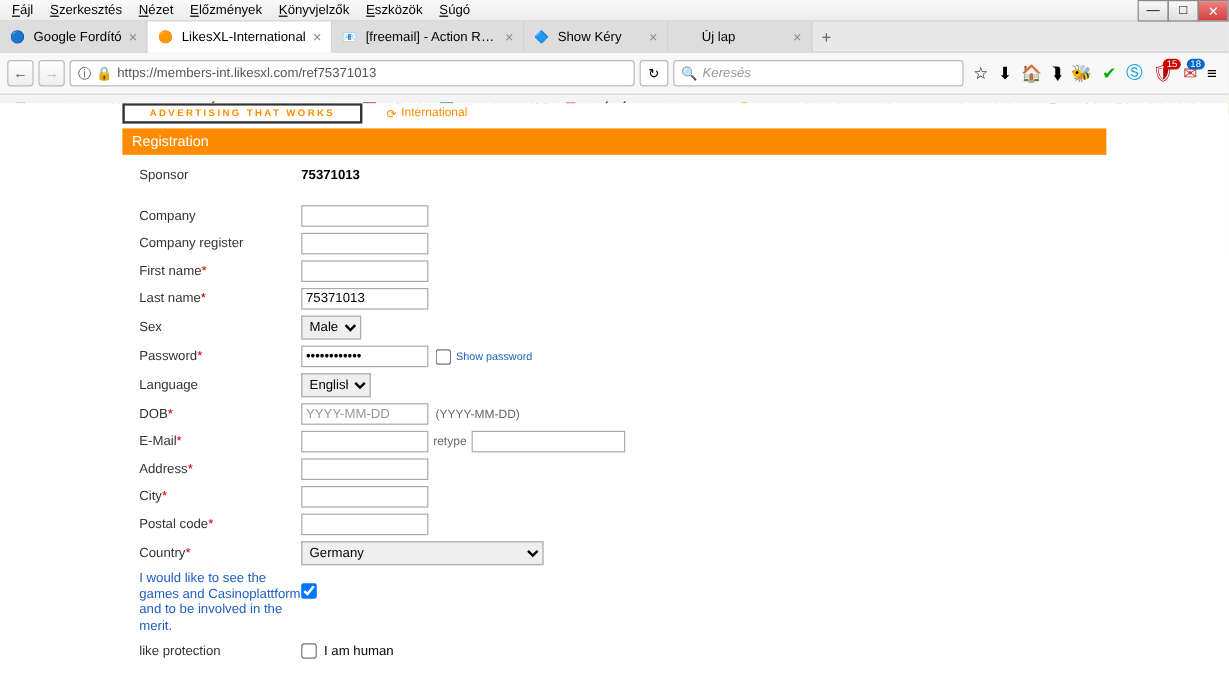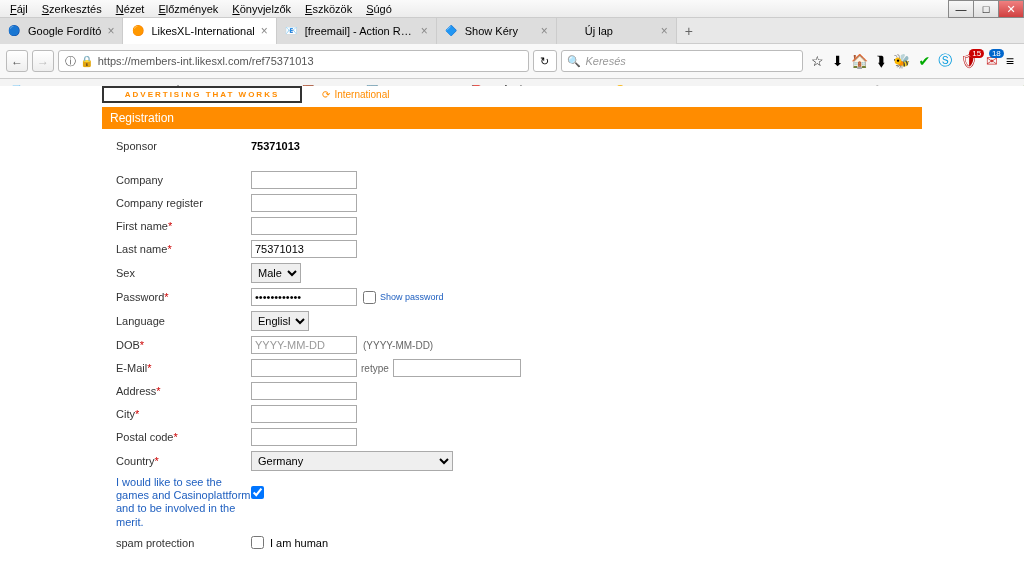--- a/index.html
+++ b/index.html
@@ -281,20 +281,20 @@
         <select class="country"><option>Germany</option></select>
       </div>
 
 
       <div class="form-row" style="align-items:flex-start;">
         <span class="lbl blue" style="width:135px;line-height:1.2;">I would like to see the games and Casinoplattform and to be involved in the merit.</span>
         <input type="checkbox" checked="" style="margin-top: 10px;">
       </div>
 
       <div class="form-row">
-        <span class="lbl">spam protection</span>
+        <span class="lbl">like protection</span>
         <input type="checkbox" style="">
         <span style="margin-left:6px;">I am human</span>
       </div>
 
     </div>
   </div>
 </div>
 
 </body></html>

